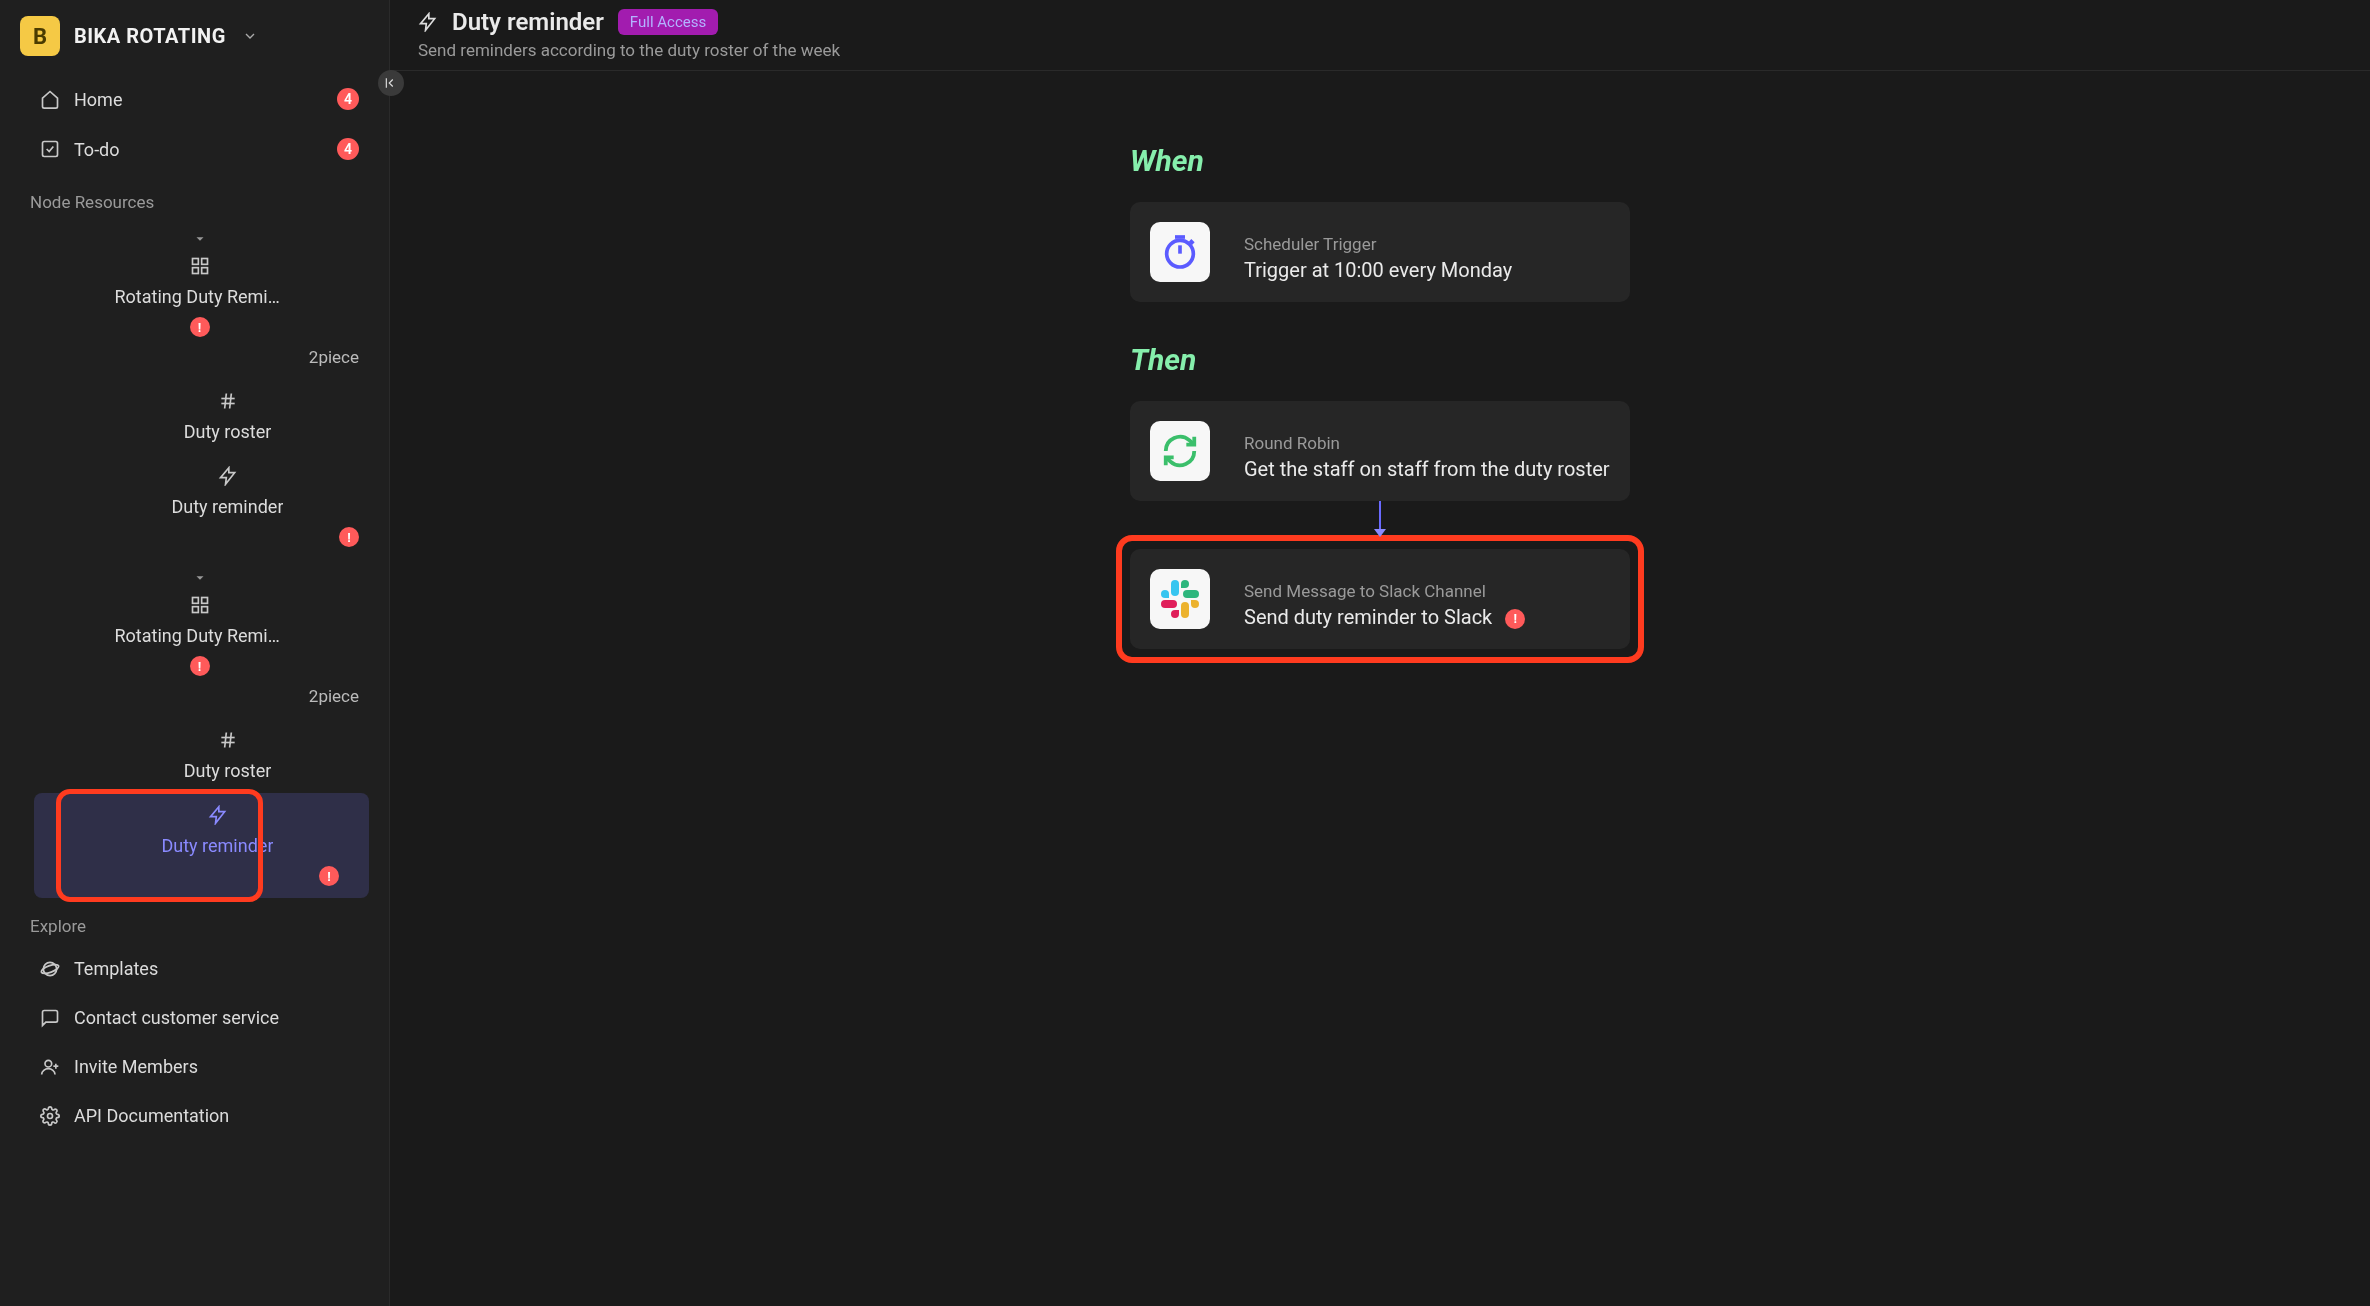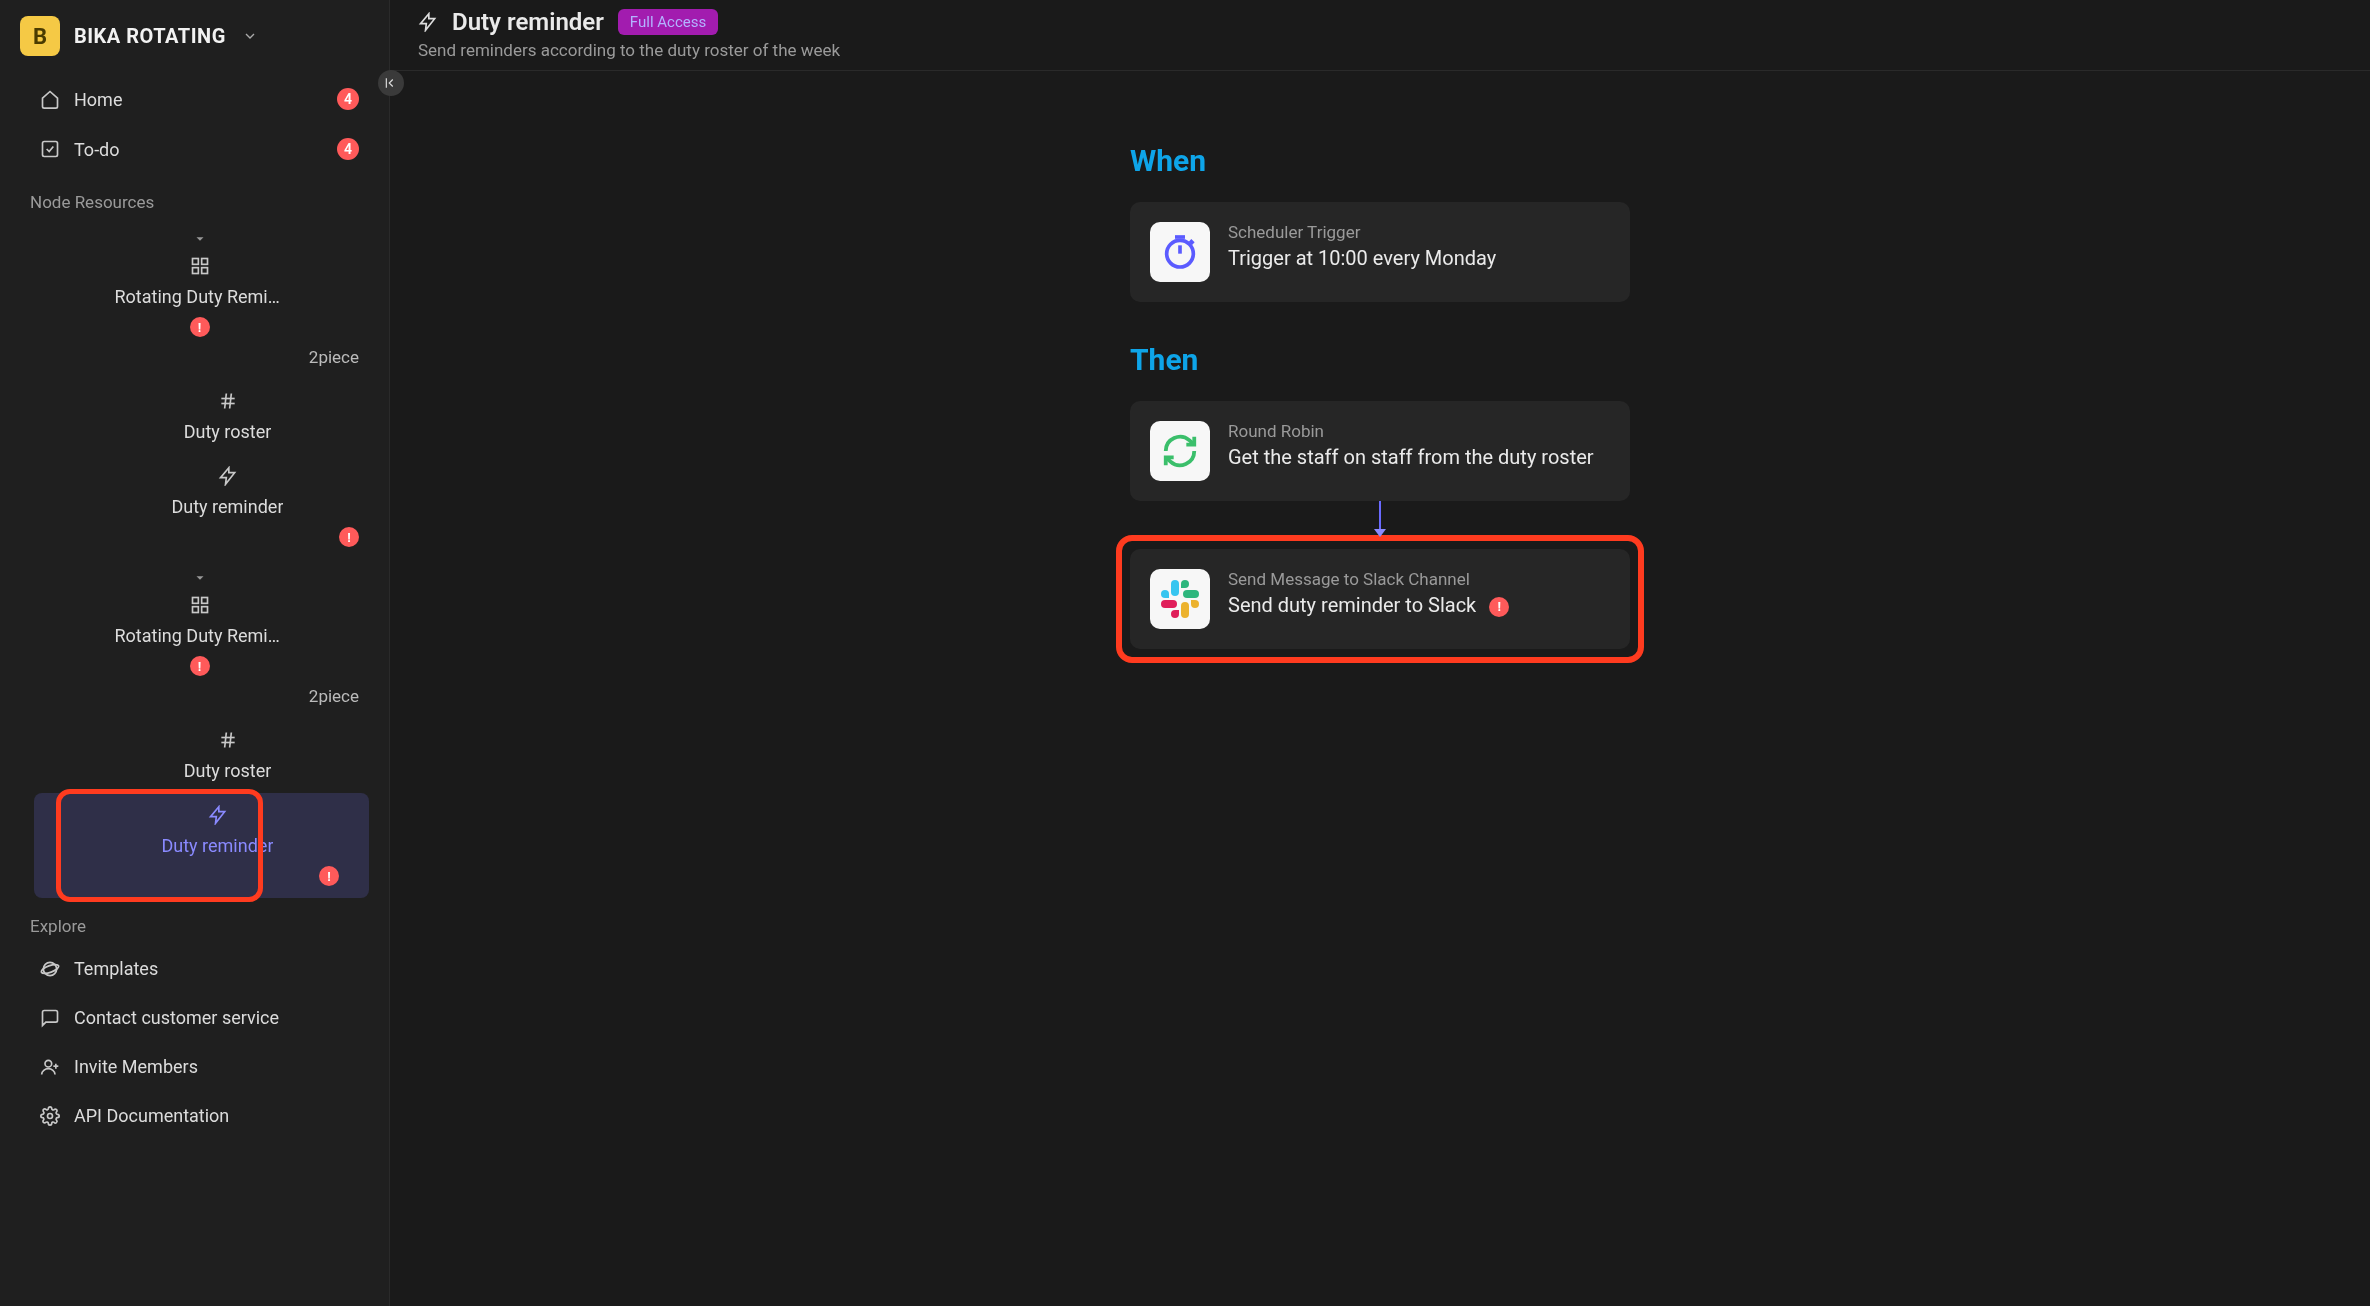--- a/index.html
+++ b/index.html
@@ -171,33 +171,34 @@
     flex:1;
     padding: 60px 40px;
     display:flex;
     flex-direction:column;
     align-items:center;
   }
   .flow-col { width: 500px; }
   .flow-heading {
     font-size: 30px;
     font-weight: 700;
-    color: #0ea5e9;
+    color: #86efac;
     margin-bottom: 24px;
     margin-top: 12px;
+    font-style: italic;
   }
   .flow-heading.then { margin-top: 40px; }
 
   .step-card {
     background: #262626;
     border-radius: 10px;
     padding: 20px;
     display:flex;
-    align-items:flex-start;
-    gap: 18px;
+    align-items:flex-end;
+    gap: 34px;
     margin-bottom: 0;
     cursor:pointer;
   }
   .step-icon {
     width: 60px; height: 60px;
     border-radius: 10px;
     background: #f7f7f7;
     display:flex; align-items:center; justify-content:center;
     flex-shrink:0;
   }

